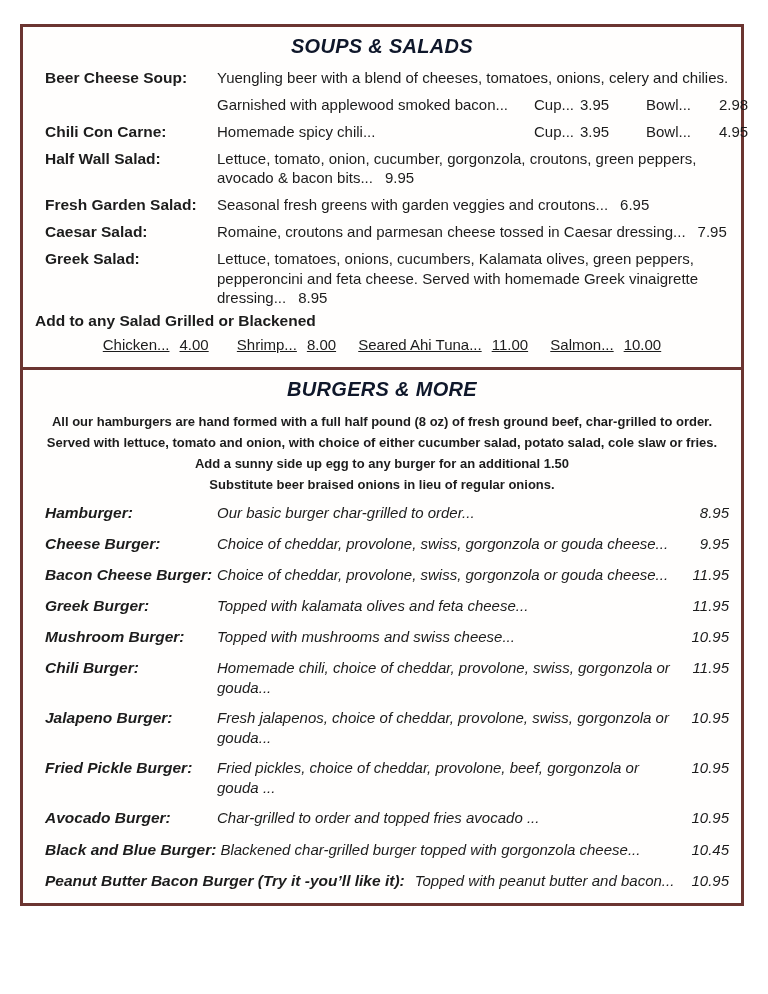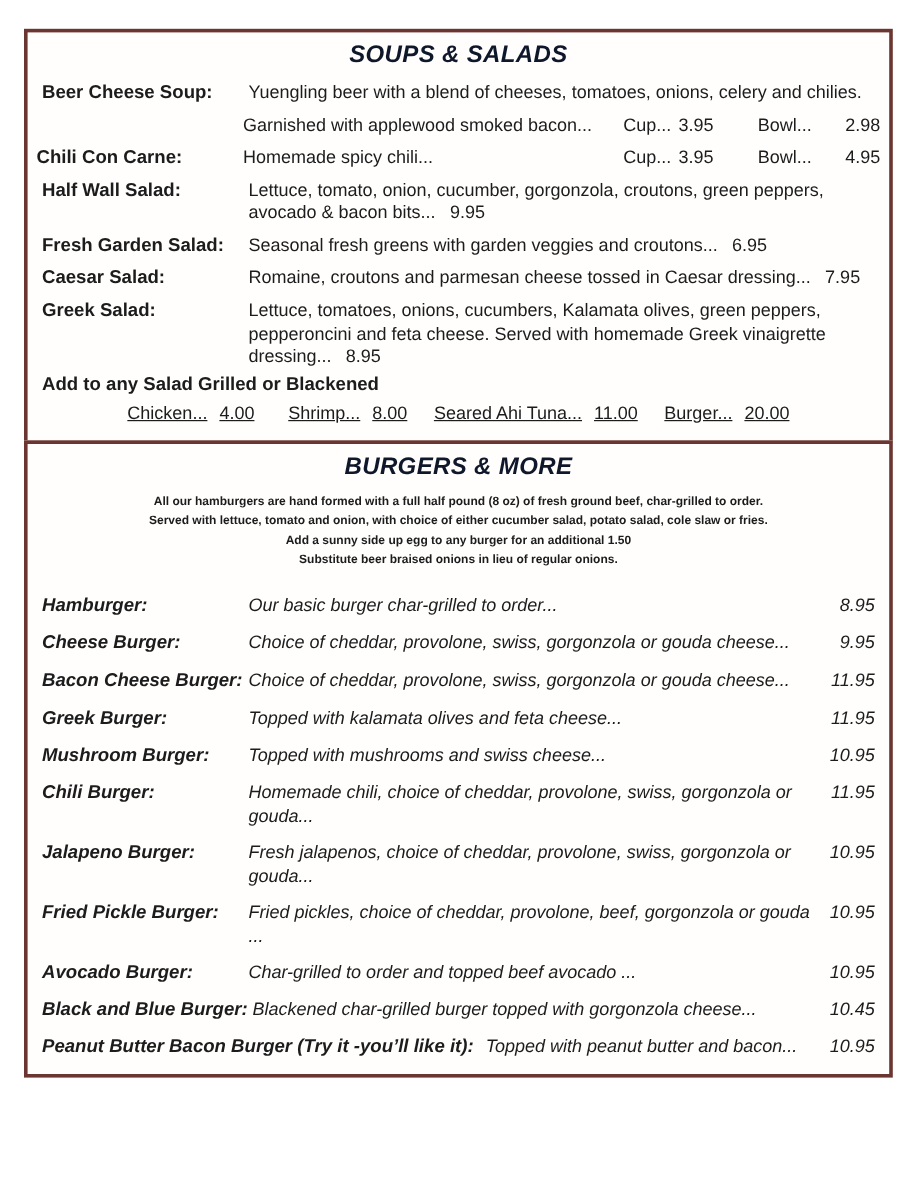--- a/index.html
+++ b/index.html
@@ -14,38 +14,38 @@
     padding:6px 12px 10px 12px;box-sizing:border-box;
   }
   .box + .box{margin-top:-3px;}
 
   .section-title{
     text-align:center;font-size:20px;font-weight:bold;font-style:italic;
     letter-spacing:.3px;margin:2px 0 10px 0;color:#0f172a;
   }
 
   
-  .row{display:flex;align-items:baseline;margin:0 0 8px 0;font-size:15px;line-height:1.3;justify-content:center;}
+  .row{display:flex;align-items:baseline;margin:0 0 8px 10px;font-size:15px;line-height:1.3;}
   .row .name{font-weight:bold;font-size:15.5px;min-width:168px;flex:0 0 auto;padding-right:4px;}
   .row.wide .name{min-width:0;}
   .row .desc{flex:1 1 auto;}
   .row .price{flex:0 0 auto;margin-left:10px;}
   .inline-price{margin-left:12px;}
 
   
   .priceline{display:grid;grid-template-columns:317px 46px 66px 73px 1fr;flex:1 1 auto;}
   .priceline span{white-space:nowrap;}
 
   .soups .row{margin-bottom:7px;}
   .addon-header{text-align:left;font-weight:bold;font-size:15.5px;margin:4px 0 6px 0;}
   .addon-line{text-align:center;font-size:15px;margin-bottom:4px;}
   .addon-line .pair{margin:0 12px;text-decoration:underline;}
   .addon-line .pair .p{margin-left:10px;}
 
-  .burger-intro{text-align:center;font-weight:bold;font-size:10px;line-height:1.62;margin-bottom:20px;}
+  .burger-intro{text-align:center;font-weight:bold;font-size:13px;line-height:1.62;margin-bottom:8px;}
   .burgers .row{margin-bottom:11px;font-style:italic;}
 </style>
 </head>
 <body>
 
 <div class="menu-wrap">
 
   <div class="box soups">
     <div class="section-title">SOUPS &amp; SALADS</div>
 
@@ -90,21 +90,21 @@
     <div class="row" style="margin-bottom:2px;">
       <span class="name">Greek Salad:</span>
       <span class="desc"><span>Lettuce, tomatoes, onions, cucumbers, Kalamata olives, green peppers, pepperoncini and feta cheese. Served with homemade Greek vinaigrette dressing...</span><span class="inline-price">8.95</span></span>
     </div>
 
     <div class="addon-header">Add to any Salad Grilled or Blackened</div>
     <div class="addon-line">
       <span class="pair"><span>Chicken...</span><span class="p">4.00</span></span>
       <span class="pair"><span>Shrimp...</span><span class="p">8.00</span></span>
       <span class="pair" style="margin:0 6px;"><span>Seared Ahi Tuna...</span><span class="p">11.00</span></span>
-      <span class="pair"><span>Burger...</span><span class="p">20.00</span></span>
+      <span class="pair"><span>Salmon...</span><span class="p">10.00</span></span>
     </div>
   </div>
 
   <div class="box burgers">
     <div class="section-title">BURGERS &amp; MORE</div>
     <div class="burger-intro">
       <div>All our hamburgers are hand formed with a full half pound (8 oz) of fresh ground beef, char-grilled to order.</div>
       <div>Served with lettuce, tomato and onion, with choice of either cucumber salad, potato salad, cole slaw or fries.</div>
       <div>Add a sunny side up egg to any burger for an additional 1.50</div>
       <div>Substitute beer braised onions in lieu of regular onions.</div>
@@ -145,21 +145,21 @@
       <span class="desc">Fresh jalapenos, choice of cheddar, provolone, swiss, gorgonzola or gouda...</span>
       <span class="price">10.95</span>
     </div>
     <div class="row">
       <span class="name">Fried Pickle Burger:</span>
       <span class="desc">Fried pickles, choice of cheddar, provolone, beef, gorgonzola or gouda ...</span>
       <span class="price">10.95</span>
     </div>
     <div class="row">
       <span class="name">Avocado Burger:</span>
-      <span class="desc">Char-grilled to order and topped beef avocado ...</span>
+      <span class="desc">Char-grilled to order and topped fries avocado ...</span>
       <span class="price">10.95</span>
     </div>
     <div class="row wide">
       <span class="name">Black and Blue Burger:</span>
       <span class="desc">Blackened char-grilled burger topped with gorgonzola cheese...</span>
       <span class="price">10.45</span>
     </div>
     <div class="row wide" style="margin-bottom:2px;">
       <span class="name">Peanut Butter Bacon Burger (Try it -you’ll like it):</span>
       <span class="desc" style="padding-left:6px;">Topped with peanut butter and bacon...</span>

